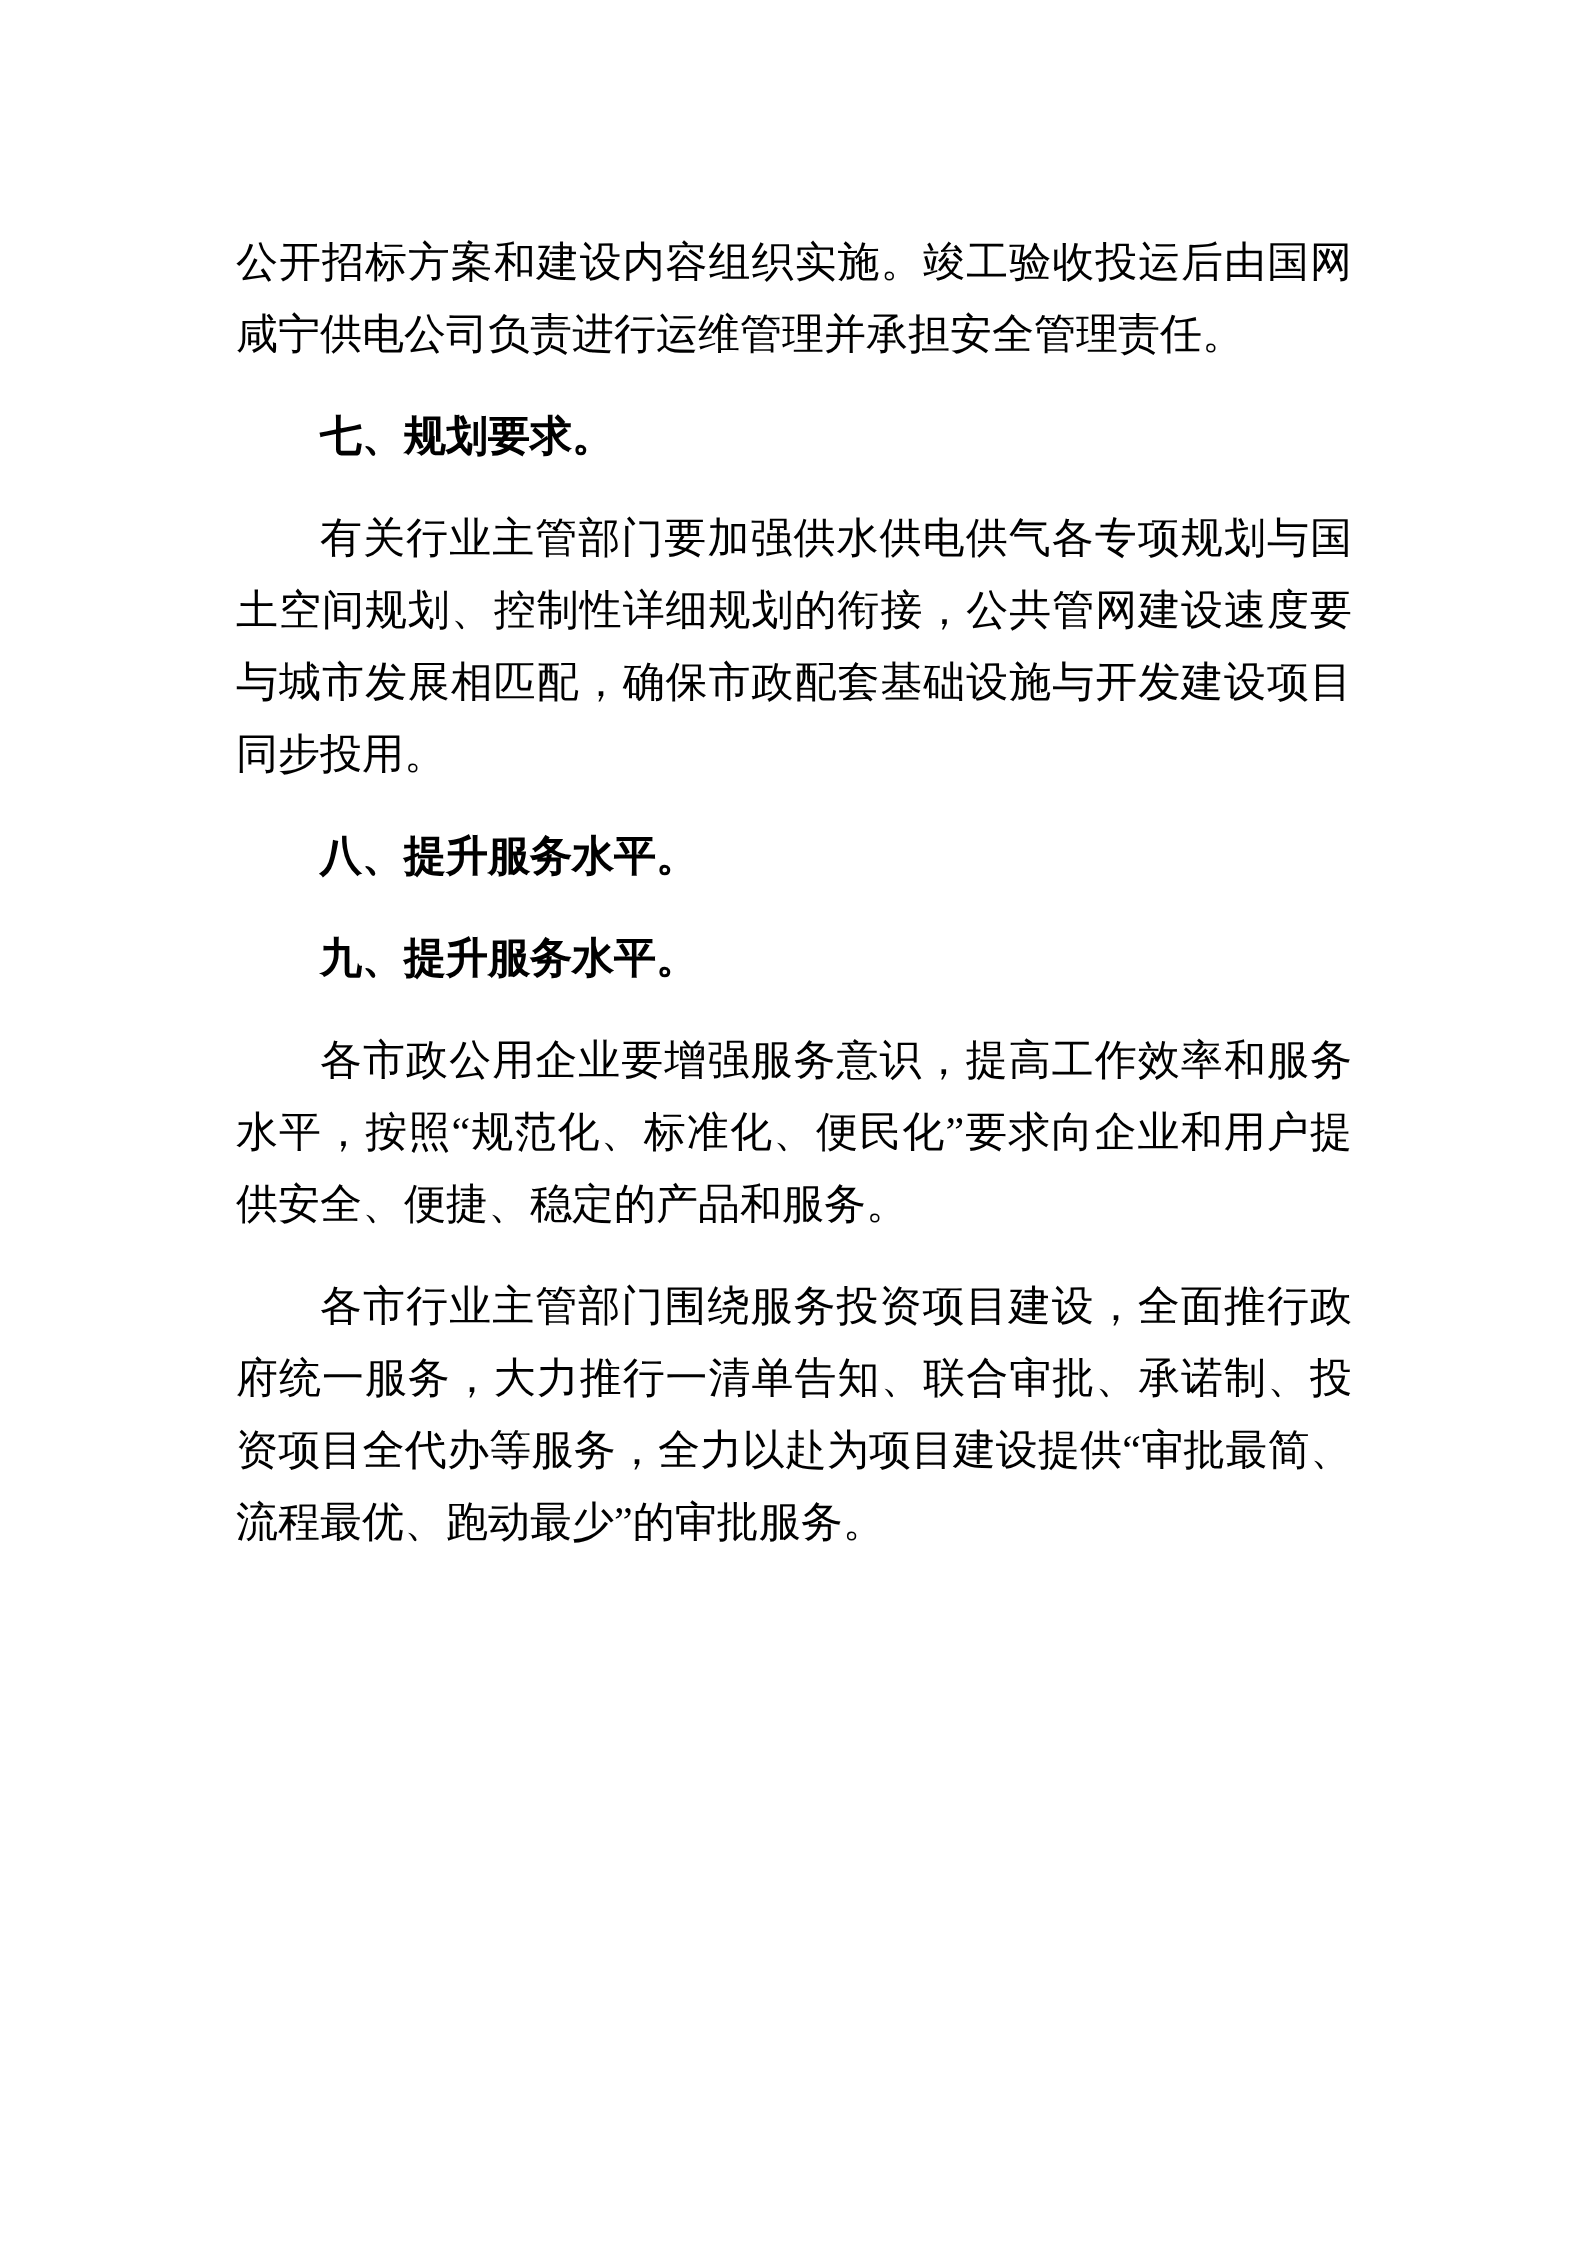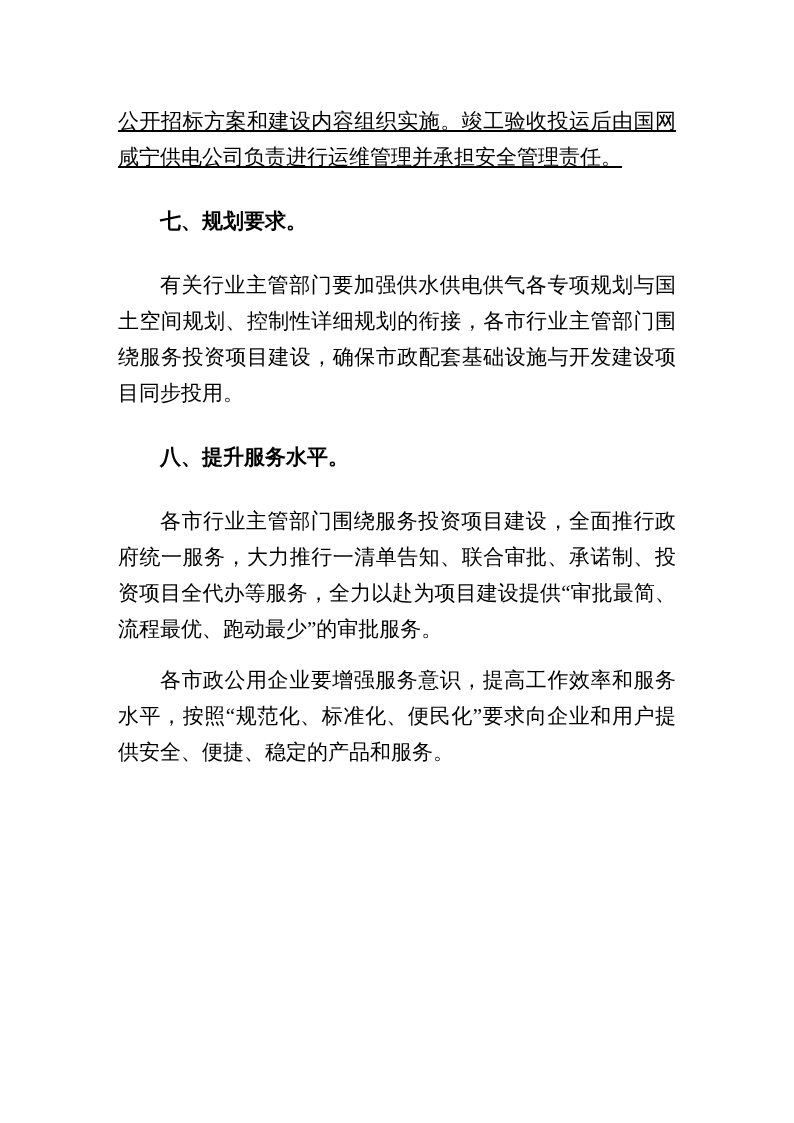--- a/index.html
+++ b/index.html
@@ -27,46 +27,46 @@
     font-size: 21px;
     line-height: 36px;
     text-align: justify;
     text-justify: inter-character;
     text-indent: 2em;
     margin: 15px 0;
     word-break: normal;
   }
   .para.continuation {
     text-indent: 0;
-    margin-top: 4px;
-    text-decoration: underline;
+    margin-top: 14px;
   }
 
   
   .heading {
     font-family: Liberation Serif, serif;
     font-size: 21px;
     line-height: 36px;
     font-weight: bold;
     text-indent: 2em;
-    margin: 28px 0;
+    margin: 15px 0;
   }
 </style>
 </head>
 <body>
 
 <div class="page">
 
   <p class="para continuation">公开招标方案和建设内容组织实施。竣工验收投运后由国网咸宁供电公司负责进行运维管理并承担安全管理责任。</p>
 
   <h2 class="heading">七、规划要求。</h2>
 
-  <p class="para">有关行业主管部门要加强供水供电供气各专项规划与国土空间规划、控制性详细规划的衔接，各市行业主管部门围绕服务投资项目建设，确保市政配套基础设施与开发建设项目同步投用。</p>
+  <p class="para">有关行业主管部门要加强供水供电供气各专项规划与国土空间规划、控制性详细规划的衔接，公共管网建设速度要与城市发展相匹配，确保市政配套基础设施与开发建设项目同步投用。</p>
 
   <h2 class="heading">八、提升服务水平。</h2>
 
 
+  <h2 class="heading">九、提升服务水平。</h2>
+
+  <p class="para">各市政公用企业要增强服务意识，提高工作效率和服务水平，按照“规范化、标准化、便民化”要求向企业和用户提供安全、便捷、稳定的产品和服务。</p>
 
   <p class="para">各市行业主管部门围绕服务投资项目建设，全面推行政府统一服务，大力推行一清单告知、联合审批、承诺制、投资项目全代办等服务，全力以赴为项目建设提供“审批最简、流程最优、跑动最少”的审批服务。</p>
-
-  <p class="para">各市政公用企业要增强服务意识，提高工作效率和服务水平，按照“规范化、标准化、便民化”要求向企业和用户提供安全、便捷、稳定的产品和服务。</p>
 
 </div>
 
 </body></html>

